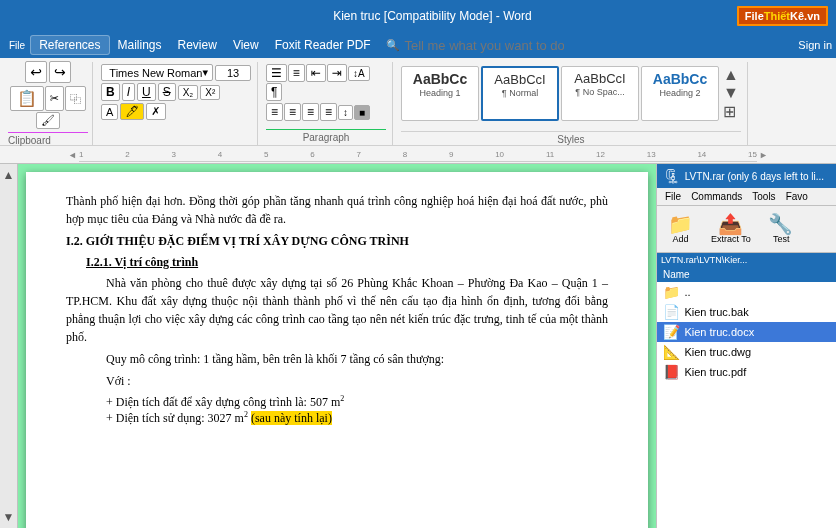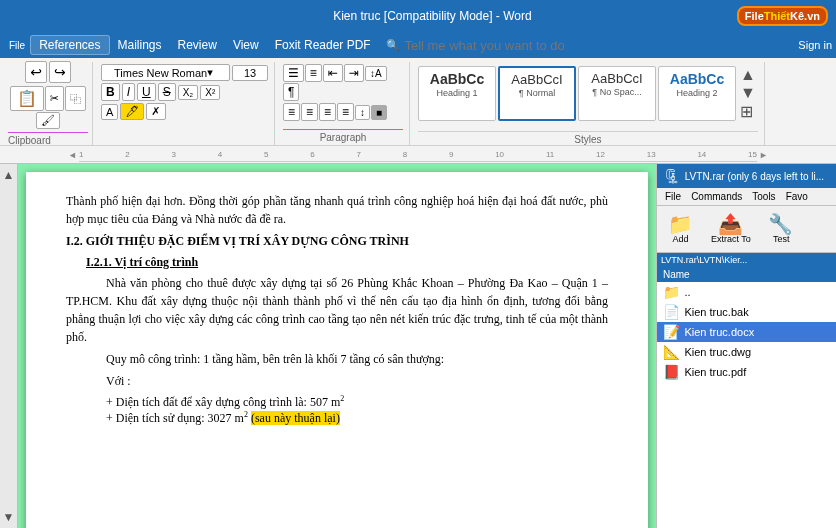--- a/index.html
+++ b/index.html
@@ -13,21 +13,21 @@
       display: flex;
       align-items: center;
       justify-content: space-between;
       padding: 16px 8px;
       font-size: 12px;
     }
     #title-bar .title { flex: 1; text-align: center; }
     #title-logo {
       background: #d04a02;
       border: 2px solid #ff8c00;
-      border-radius: 8px;
+      border-radius: 1px;
       padding: 2px 6px;
       font-weight: bold;
       font-size: 11px;
       color: white;
     }
     #title-logo span { color: #ffd700; }
 
     
     #menu-bar {
       background: #1e6db5;
@@ -201,26 +201,26 @@
     }
     .toolbar-row {
       display: flex;
       align-items: center;
       gap: 2px;
     }
     .font-dropdown {
       background: white;
       border: 1px solid #aaa;
       border-radius: 2px;
-      padding: 1px 12px;
+      padding: 1px 4px;
       font-size: 11px;
-      width: 129px;
-      display: flex;
-      align-items: center;
-      justify-content: flex-start;
+      width: 112px;
+      display: flex;
+      align-items: center;
+      justify-content: flex-end;
       cursor: pointer;
     }
     .size-dropdown {
       background: white;
       border: 1px solid #aaa;
       border-radius: 2px;
       padding: 1px 4px;
       font-size: 11px;
       width: 36px;
       text-align: center;
@@ -429,21 +429,21 @@
       <p class="doc-text doc-indent">
         <span>Với :</span>
       </p>
 
       <p class="doc-bullet">
         <span>+ Diện tích đất để xây dựng công trình là: 507 m</span><span class="superscript">2</span>
       </p>
 
       <p class="doc-bullet">
         <span>+ Diện tích sử dụng: 3027 m</span><span class="superscript">2</span>
-        <span class="highlight">(sau này thuận lại)</span>
+        <span class="highlight">(sau này tính lại)</span>
       </p>
 
     </div>
   </div>
 
   <div id="right-panel">
 
     <div id="right-panel-header">
       <span style="font-size:14px;">🗜</span>
       <span style="font-size:10px;overflow:hidden;white-space:nowrap;text-overflow:ellipsis;">LVTN.rar (only 6 days left to li...</span>

